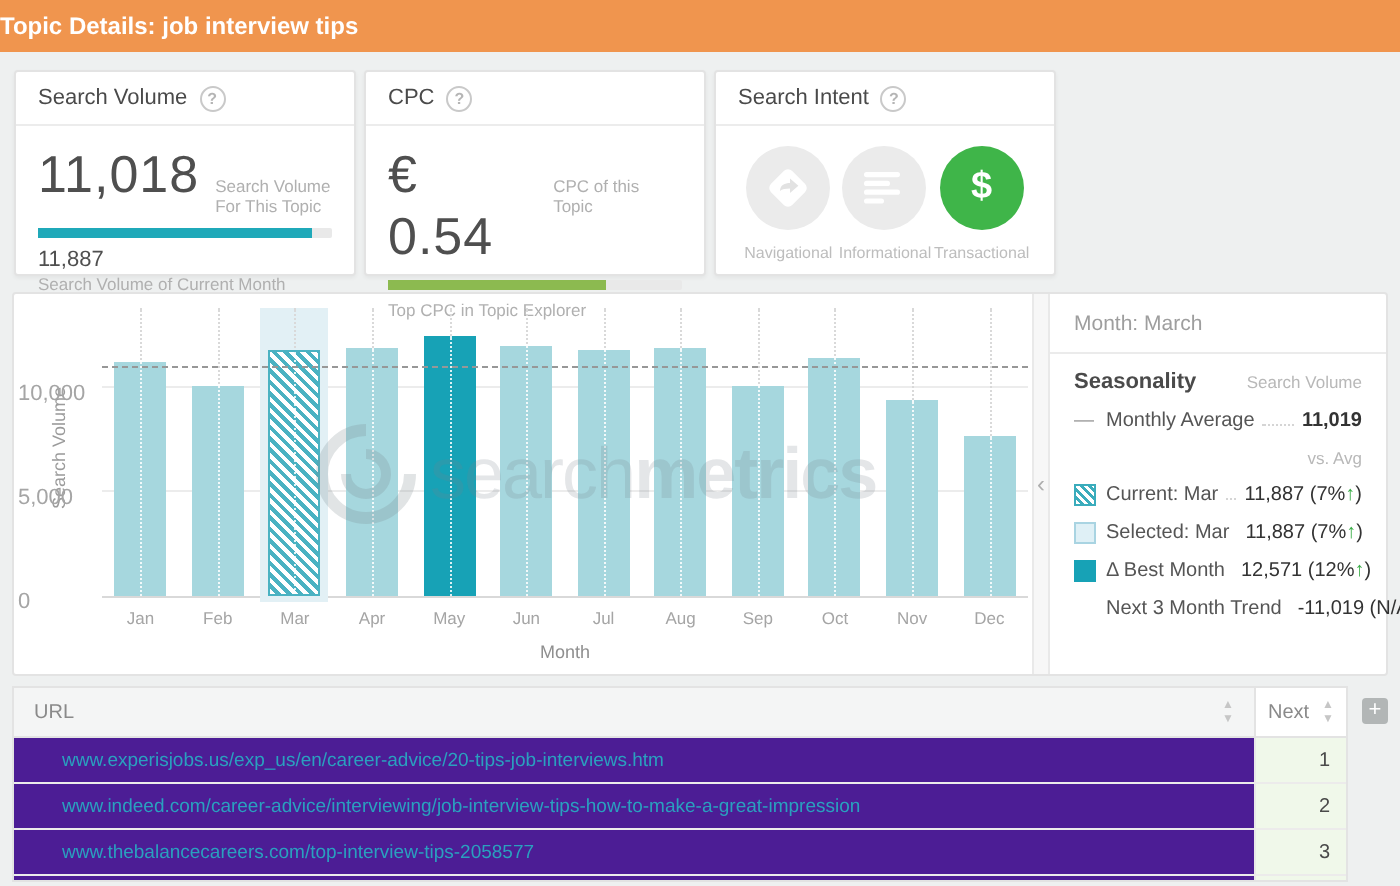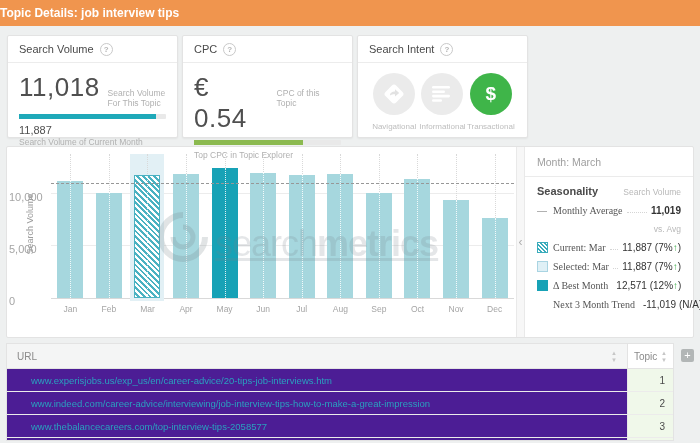--- a/index.html
+++ b/index.html
@@ -56,43 +56,43 @@
   .vgrid { position:absolute; left:50%; top:0; bottom:0; border-left:1px dotted #d9d9d9; }
   .bar { position:absolute; bottom:0; left:50%; transform:translateX(-50%); width:26px;
          background:#a6d7de; z-index:1; }
   .bar-dot { position:absolute; left:50%; top:0; bottom:0; border-left:1px dotted rgba(255,255,255,.85); }
   .bar.best { background:#17a2b6; }
   .bar.hatched { background:repeating-linear-gradient(45deg,#ffffff 0,#ffffff 2px,#4ab2c2 2px,#4ab2c2 4px);
                  border:1px solid #4ab2c2; }
   .xlabels { display:flex; margin-top:5px; }
   .xlabels div { flex:1; text-align:center; font-size:8.5px; color:#a5a5a5; }
   .xaxis-title { text-align:center; font-size:9px; color:#8f8f8f; margin-top:7px; }
-  .watermark { position:absolute; left:148px; top:62px; display:flex; align-items:flex-end; gap:4px;
-               color:rgba(120,130,138,.20); z-index:3; pointer-events:none;text-decoration:underline; }
+  .watermark { position:absolute; left:148px; top:62px; display:flex; align-items:center; gap:4px;
+               color:rgba(120,130,138,.20); z-index:3; pointer-events:none; }
   .wm-text { font-size:36px; letter-spacing:-1px; }
   .wm-bold { font-weight:bold; }
 
   .divider { width:9px; background:#f7f7f7; border-left:1px solid #e9e9e9; border-right:1px solid #e9e9e9;
              display:flex; align-items:center; justify-content:center; color:#aeaeae; font-size:12px;
              cursor:pointer; }
 
   .side-panel { width:168px; font-size:10px; }
   .side-month { padding:9px 12px 8px 12px; color:#9e9e9e; font-size:10.5px; border-bottom:1px solid #ebebeb; }
   .side-body { padding:8px 12px; }
   .seas-head { display:flex; justify-content:space-between; align-items:baseline; margin-bottom:7px; }
   .seas-title { font-size:11px; font-weight:bold; color:#4a4a4a; }
   .seas-col { font-size:8.5px; color:#b8b8b8; }
   .srow { display:flex; align-items:center; margin:8px 0; }
   .srow .icon { width:11px; height:11px; margin-right:5px; flex:none; }
   .icon-dash { color:#9a9a9a; font-size:10px; line-height:11px; width:11px; margin-right:5px; }
   .icon-hatch { background:repeating-linear-gradient(45deg,#fff 0,#fff 1.5px,#3aacbc 1.5px,#3aacbc 3px);
                 border:1px solid #3aacbc; }
   .icon-light { background:#dff0f6; border:1px solid #a9d4e2; }
   .icon-solid { background:#17a2b6; }
-  .slabel { color:#555; white-space:nowrap;font-family:Liberation Serif, serif; }
+  .slabel { color:#555; white-space:nowrap; }
   .leader { flex:1; border-bottom:1px dotted #d5d5d5; margin:0 4px; height:1px; align-self:flex-end;
             margin-bottom:3px; }
   .sval { color:#333; white-space:nowrap; }
   .sval.bold { font-weight:bold; }
   .up { color:#3cae49; font-weight:bold; }
   .vs-avg { text-align:right; color:#b8b8b8; font-size:8.5px; margin:5px 0 0 0; }
   .indent { margin-left:16px; }
 
   
   .bottom { position:relative; margin:5px 6px 0 6px; height:98px; }
@@ -285,20 +285,21 @@
         <div>Apr</div>
         <div>May</div>
         <div>Jun</div>
         <div>Jul</div>
         <div>Aug</div>
         <div>Sep</div>
         <div>Oct</div>
         <div>Nov</div>
         <div>Dec</div>
       </div>
+    <div class="xaxis-title">Month</div>
 
     <div class="watermark">
       <svg width="56" height="56" viewBox="0 0 56 56">
         <path d="M28 6 a22 22 0 1 0 22 22" fill="none" stroke="rgba(120,130,138,.22)" stroke-width="6"></path>
         <path d="M28 18 a10 10 0 1 1 -10 10" fill="none" stroke="rgba(120,130,138,.22)" stroke-width="5"></path>
       </svg>
       <div class="wm-text">
         <span>search</span><span class="wm-bold">metrics</span>
       </div>
     </div>
@@ -360,21 +361,21 @@
     <div class="thead">
       <div class="th-url">
         <span>URL</span>
         <span class="spacer"></span>
         <span class="sort">
           <span>▲</span>
             <span>▼</span>
         </span>
       </div>
       <div class="th-rank">
-        <span>Topic</span>
+        <span>Next</span>
         <span class="sort">
           <span>▲</span>
             <span>▼</span>
         </span>
       </div>
     </div>
 
     <div class="tr">
       <div class="td-url">www.experisjobs.us/exp_us/en/career-advice/20-tips-job-interviews.htm</div>
       <div class="td-rank">1</div>

